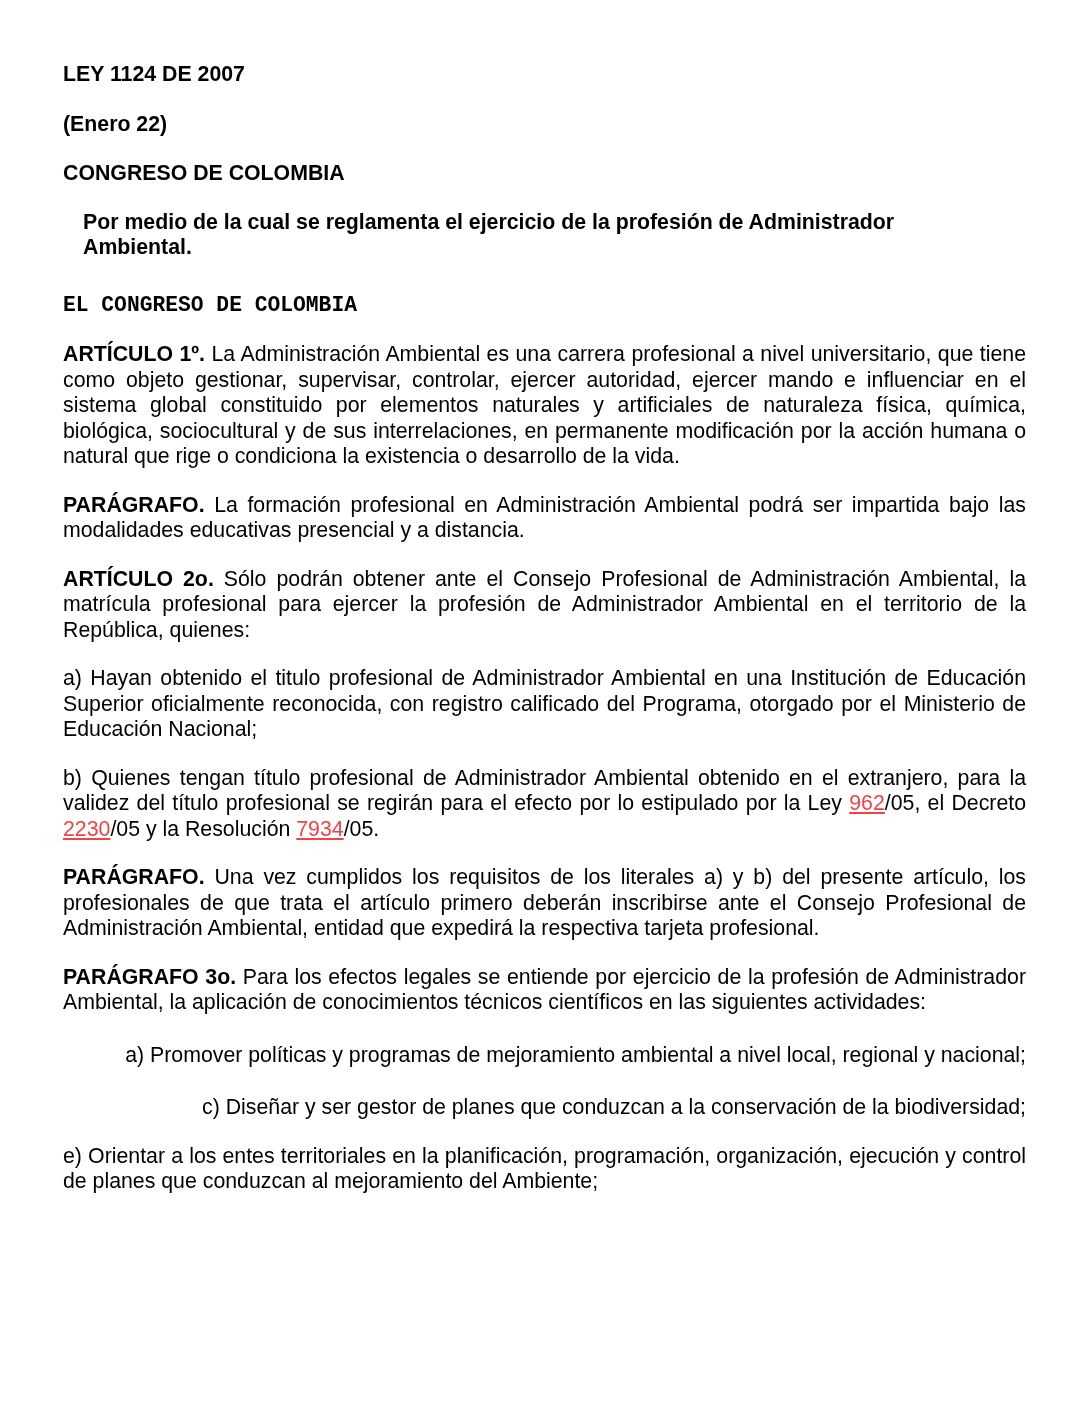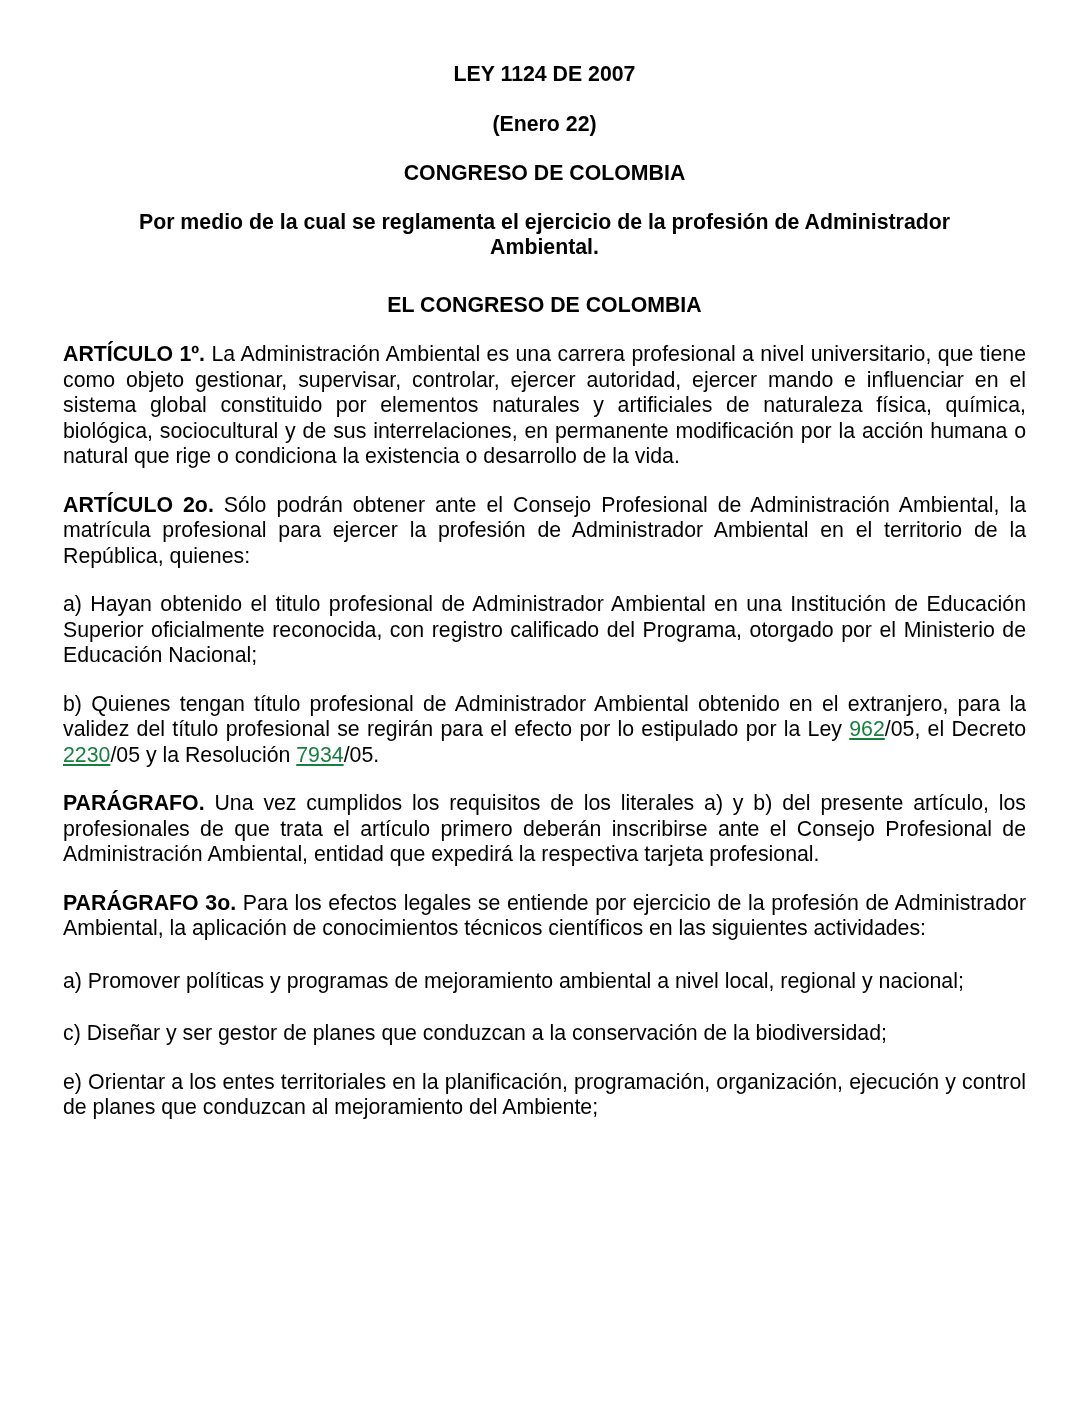--- a/index.html
+++ b/index.html
@@ -1,41 +1,42 @@
 <!DOCTYPE html>
 <html><head>
   <meta charset="utf-8">
   <style>
     html, body { margin: 0; padding: 0; background: #ffffff; }
     body { width: 1088px; height: 1408px; position: relative; overflow: hidden; font-family: "Liberation Sans", sans-serif; color: #000; }
     .page { position: absolute; left: 63px; top: 62px; width: 963px; font-size: 21.3px; line-height: 25.5px; }
-    .center { text-align: center; font-weight: bold; margin: 0; }
+    .center { text-align: left; font-weight: bold; margin: 0; }
     .h1 { margin-bottom: 24px; }
     .h2 { margin-bottom: 24px; }
     .h3 { margin-bottom: 23px; }
     .h4 { margin-bottom: 32px; padding: 0 20px; }
-    .h5 { margin-bottom: 24px; }
+    .h5 { margin-bottom: 24px; font-family: Liberation Mono, monospace; }
     .h6 { margin-bottom: 23px; }
     p.body { margin: 0 0 23px 0; text-align: justify; }
-    p.body.left { text-align: left; margin-top: 27px; }
+    p.body.left { text-align: right; margin-top: 27px; }
     .b { font-weight: bold; }
-    a.lnk { color: #15803d; text-decoration: underline; }
+    a.lnk { color: #ef4444; text-decoration: underline; }
   </style>
 </head>
 <body>
 
 <div class="page">
   <p class="center h1">LEY 1124 DE 2007</p>
   <p class="center h2">(Enero 22)</p>
   <p class="center h3">CONGRESO DE COLOMBIA</p>
   <p class="center h4">Por medio de la cual se reglamenta el ejercicio de la profesión de Administrador Ambiental.</p>
   <p class="center h5">EL CONGRESO DE COLOMBIA</p>
 
   <p class="body"><span class="b">ARTÍCULO 1º.</span><span> La Administración Ambiental es una carrera profesional a nivel universitario, que tiene como objeto gestionar, supervisar, controlar, ejercer autoridad, ejercer mando e influenciar en el sistema global constituido por elementos naturales y artificiales de naturaleza física, química, biológica, sociocultural y de sus interrelaciones, en permanente modificación por la acción humana o natural que rige o condiciona la existencia o desarrollo de la vida.</span></p>
 
+  <p class="body"><span class="b">PARÁGRAFO.</span><span> La formación profesional en Administración Ambiental podrá ser impartida bajo las modalidades educativas presencial y a distancia.</span></p>
 
   <p class="body"><span class="b">ARTÍCULO 2o.</span><span> Sólo podrán obtener ante el Consejo Profesional de Administración Ambiental, la matrícula profesional para ejercer la profesión de Administrador Ambiental en el territorio de la República, quienes:</span></p>
 
   <p class="body">a) Hayan obtenido el titulo profesional de Administrador Ambiental en una Institución de Educación Superior oficialmente reconocida, con registro calificado del Programa, otorgado por el Ministerio de Educación Nacional;</p>
 
   <p class="body"><span>b) Quienes tengan título profesional de Administrador Ambiental obtenido en el extranjero, para la validez del título profesional se regirán para el efecto por lo estipulado por la Ley </span><a class="lnk" href="#">962</a><span>/05, el Decreto </span><a class="lnk" href="#">2230</a><span>/05 y la Resolución </span><a class="lnk" href="#">7934</a><span>/05.</span></p>
 
   <p class="body"><span class="b">PARÁGRAFO.</span><span> Una vez cumplidos los requisitos de los literales a) y b) del presente artículo, los profesionales de que trata el artículo primero deberán inscribirse ante el Consejo Profesional de Administración Ambiental, entidad que expedirá la respectiva tarjeta profesional.</span></p>
 
   <p class="body"><span class="b">PARÁGRAFO 3o.</span><span> Para los efectos legales se entiende por ejercicio de la profesión de Administrador Ambiental, la aplicación de conocimientos técnicos científicos en las siguientes actividades:</span></p>

